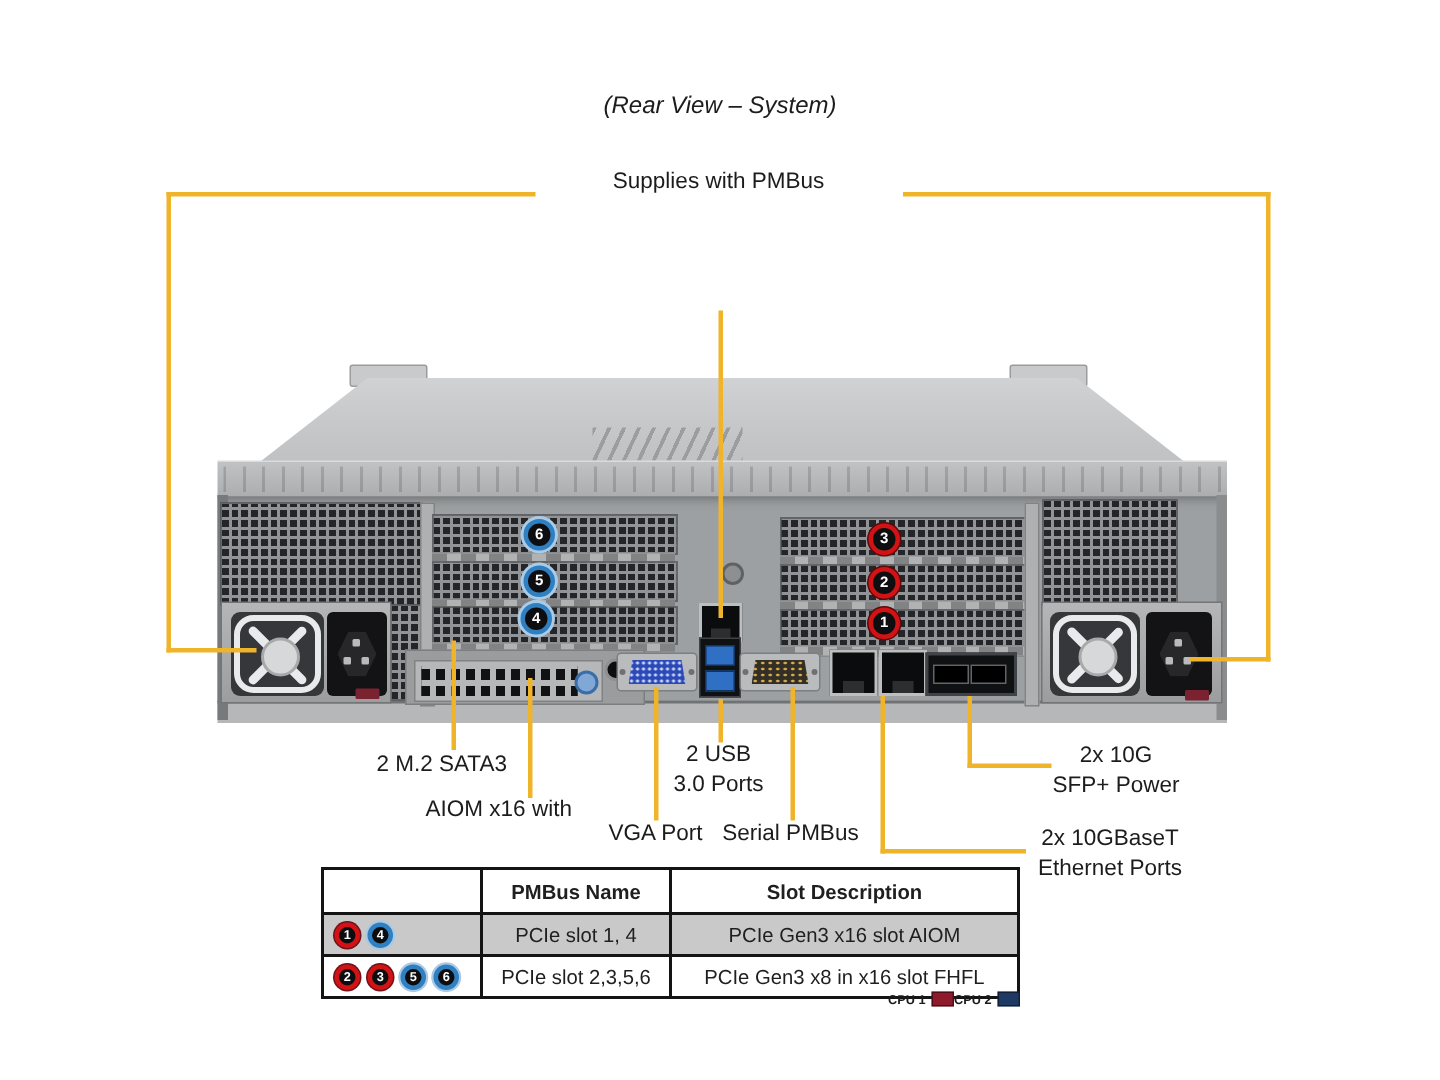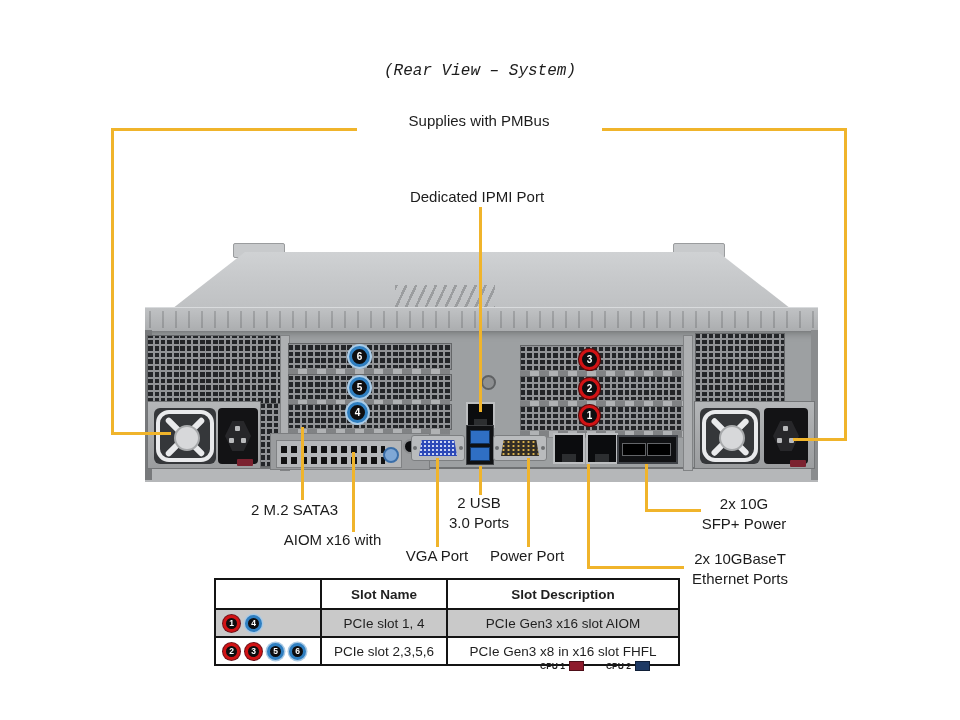--- a/index.html
+++ b/index.html
@@ -89,38 +89,37 @@
   .slot-table td{height:26px;}
   .col-ico{width:104px;} .col-name{width:124px;} .col-desc{width:230px;}
   .row-gray td{background:#C9C9C9;}
   .badge-cell{display:flex;align-items:center;gap:5px;padding-left:7px;}
   .tbadge{position:static;width:11px;height:11px;border-radius:50%;background:#0d0d0f;color:#fff;
           display:inline-flex;align-items:center;justify-content:center;font-size:8.5px;font-weight:bold;flex:0 0 auto;}
   .tbadge.red{border:3px solid #D11315;box-shadow:0 0 0 1px #70121a;}
   .tbadge.blue{border:3px solid #2F7FC1;box-shadow:0 0 0 1.5px #a9c9e4;}
 
   
-  .legend{position:absolute;left:540px;top:661px;width:110px;display:flex;justify-content:space-between;z-index:60;}
+  .legend{position:absolute;left:592px;top:661px;width:110px;display:flex;justify-content:flex-start;z-index:60;}
   .legend-item{display:flex;align-items:center;gap:4px;font-size:8.5px;font-weight:bold;color:#1c1c1c;}
   .swatch{width:13px;height:8px;border:1px solid rgba(0,0,0,0.45);}
   .swatch.cpu1{background:#8E1B2C;}
   .swatch.cpu2{background:#1E3A64;}
 </style>
 </head>
 <body>
 
 <div class="figure">
 
-  <div class="lbl title" style="left:330px;top:61px;width:300px;font-family:Liberation Mono, monospace;">(Rear View – System)</div>
+  <div class="lbl title" style="left:330px;top:61px;width:300px;">(Rear View – System)</div>
 
   <div class="lbl" style="left:354px;top:111px;width:250px;">
     <div>Supplies with PMBus</div>
   </div>
 
-  <div class="lbl" style="left:377px;top:187px;width:200px;">Dedicated IPMI Port</div>
 
   <div class="yline" style="left:111px;top:128px;width:246px;height:3px;"></div>
   <div class="yline" style="left:111px;top:128px;width:3px;height:307px;"></div>
   <div class="yline" style="left:111px;top:432px;width:60px;height:3px;"></div>
 
   <div class="yline" style="left:602px;top:128px;width:245px;height:3px;"></div>
   <div class="yline" style="left:844px;top:128px;width:3px;height:313px;"></div>
   <div class="yline" style="left:793px;top:438px;width:54px;height:3px;"></div>
 
   <div class="yline" style="left:479px;top:207px;width:3px;height:205px;"></div>
@@ -239,35 +238,35 @@
     <div class="latch" style="left:645px;top:217px;width:16px;height:7px;"></div>
   </div>
 
   <div class="lbl" style="left:222px;top:500px;width:145px;">2 M.2 SATA3</div>
   <div class="lbl" style="left:260px;top:530px;width:145px;">AIOM x16 with</div>
   <div class="lbl" style="left:419px;top:493px;width:120px;">
     <div>2 USB</div>
     <div>3.0 Ports</div>
   </div>
   <div class="lbl" style="left:377px;top:546px;width:120px;">VGA Port</div>
-  <div class="lbl" style="left:467px;top:546px;width:120px;">Power Port</div>
+  <div class="lbl" style="left:467px;top:546px;width:120px;">Serial PMBus</div>
   <div class="lbl" style="left:682px;top:494px;width:124px;">
     <div>2x 10G</div>
     <div>SFP+ Power</div>
   </div>
   <div class="lbl" style="left:676px;top:549px;width:128px;">
     <div>2x 10GBaseT</div>
     <div>Ethernet Ports</div>
   </div>
 
   <table class="slot-table">
     <tbody>
         <tr>
       <th class="col-ico"></th>
-      <th class="col-name">Slot Name</th>
+      <th class="col-name">PMBus Name</th>
       <th class="col-desc">Slot Description</th>
     </tr>
     <tr class="row-gray">
       <td>
         <div class="badge-cell">
           <span class="tbadge red">1</span>
           <span class="tbadge blue">4</span>
         </div>
       </td>
       <td>PCIe slot 1, 4</td>

